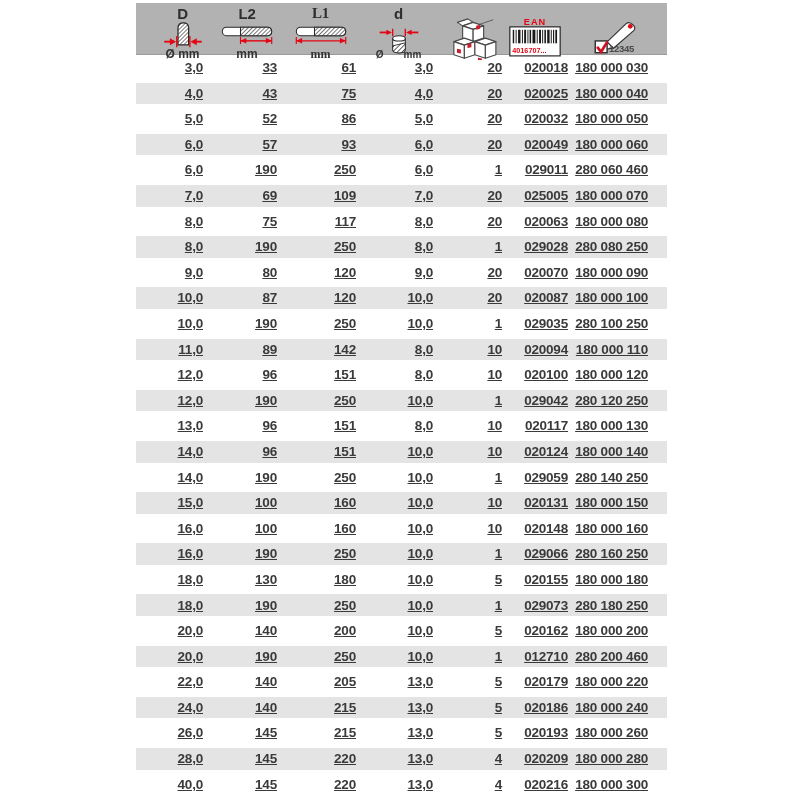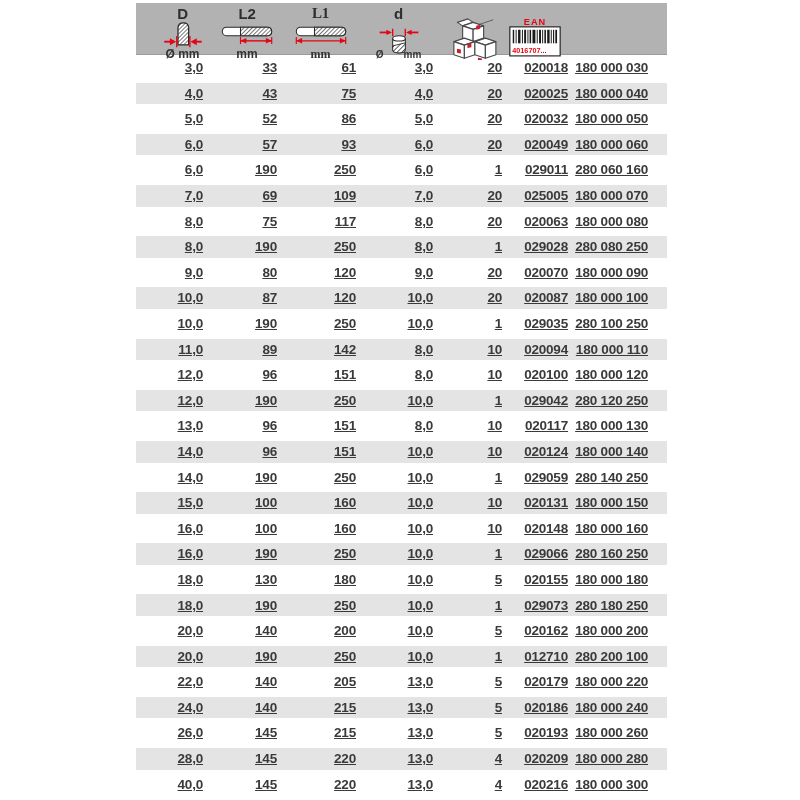--- a/index.html
+++ b/index.html
@@ -156,20 +156,31 @@
           <rect x="40.7" y="13.5" width="1.6" height="14"></rect>
           <rect x="43.6" y="13.5" width="2.5" height="14"></rect>
           <rect x="47.3" y="13.5" width="1" height="14"></rect>
           <rect x="49.6" y="13.5" width="1.2" height="14"></rect>
           <rect x="52" y="13.5" width="1.8" height="14"></rect>
         </g>
         <text x="7.5" y="37" font-size="7.5" font-weight="bold" fill="#e30613">4016707...</text>
       </svg>
     </div>
 
+    <div class="hcell icon-only">
+      <svg class="hicon" width="60" height="40" viewBox="0 0 66 42">
+        <polygon points="13,32 21,23 28,30" fill="#ffffff" stroke="#333" stroke-width="1.3" stroke-linejoin="round"></polygon>
+        <polygon points="13,32 17.5,27 20.5,30" fill="#333"></polygon>
+        <path d="M21,23 L42,3 Q45,0.5 48.5,3.5 L50,5 Q53,8 50,11 L28,30 Z" fill="#ffffff" stroke="#333" stroke-width="1.3" stroke-linejoin="round"></path>
+        <circle cx="46.5" cy="6" r="2.6" fill="#e30613"></circle>
+        <rect x="8" y="22" width="13" height="13" fill="#ffffff" stroke="#333" stroke-width="1.6"></rect>
+        <path d="M10,28.5 L14.5,34 L21.5,22.5" fill="none" stroke="#cf1322" stroke-width="3"></path>
+        <text x="23" y="34.5" font-size="10.5" font-weight="bold" fill="#4a4a4a" letter-spacing="-.3">12345</text>
+      </svg>
+    </div>
   </div>
 
   <div class="rows">
       <div class="row">
     <div class="cell c0">3,0</div>
     <div class="cell c1">33</div>
     <div class="cell c2">61</div>
     <div class="cell c3">3,0</div>
     <div class="cell c4">20</div>
     <div class="cell c5">020018</div>
@@ -202,21 +213,21 @@
     <div class="cell c5">020049</div>
     <div class="cell c6">180 000 060</div>
   </div>
       <div class="row">
     <div class="cell c0">6,0</div>
     <div class="cell c1">190</div>
     <div class="cell c2">250</div>
     <div class="cell c3">6,0</div>
     <div class="cell c4">1</div>
     <div class="cell c5">029011</div>
-    <div class="cell c6">280 060 160</div>
+    <div class="cell c6">280 060 460</div>
   </div>
       <div class="row">
     <div class="cell c0">7,0</div>
     <div class="cell c1">69</div>
     <div class="cell c2">109</div>
     <div class="cell c3">7,0</div>
     <div class="cell c4">20</div>
     <div class="cell c5">025005</div>
     <div class="cell c6">180 000 070</div>
   </div>
@@ -373,21 +384,21 @@
     <div class="cell c5">020162</div>
     <div class="cell c6">180 000 200</div>
   </div>
       <div class="row">
     <div class="cell c0">20,0</div>
     <div class="cell c1">190</div>
     <div class="cell c2">250</div>
     <div class="cell c3">10,0</div>
     <div class="cell c4">1</div>
     <div class="cell c5">012710</div>
-    <div class="cell c6">280 200 100</div>
+    <div class="cell c6">280 200 460</div>
   </div>
       <div class="row">
     <div class="cell c0">22,0</div>
     <div class="cell c1">140</div>
     <div class="cell c2">205</div>
     <div class="cell c3">13,0</div>
     <div class="cell c4">5</div>
     <div class="cell c5">020179</div>
     <div class="cell c6">180 000 220</div>
   </div>

